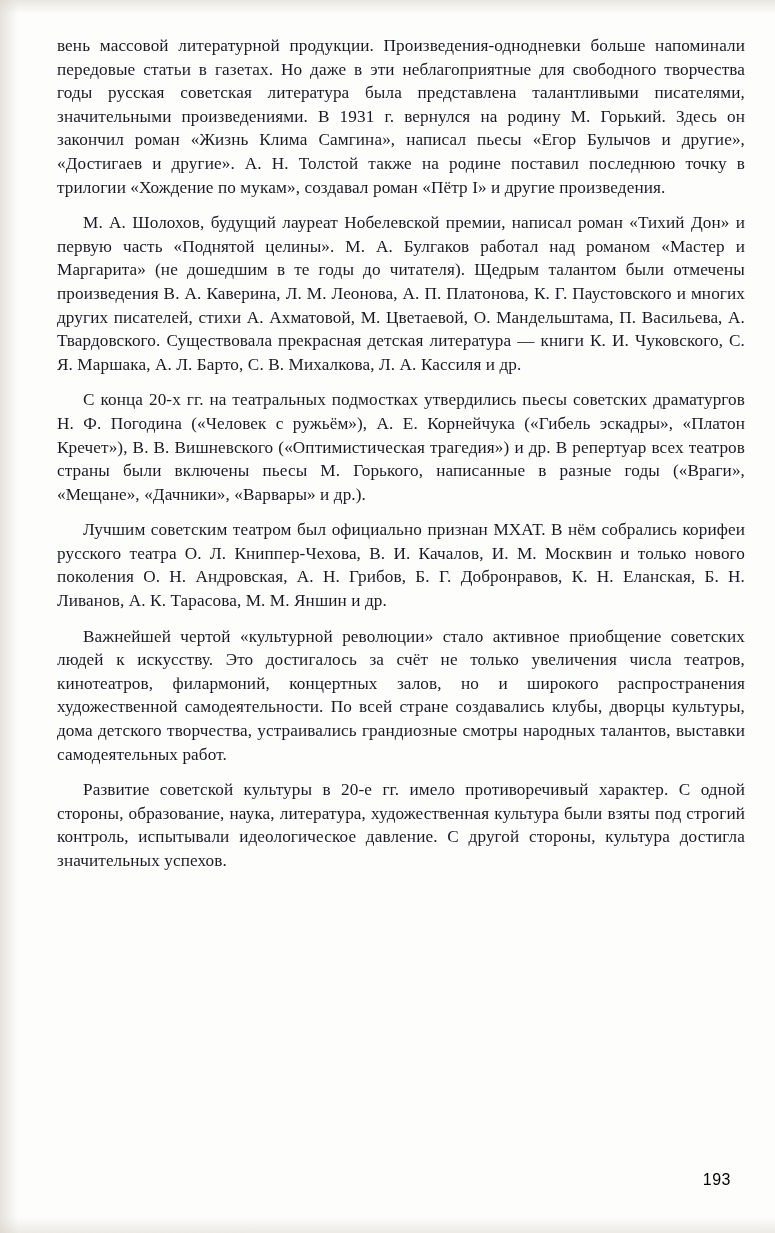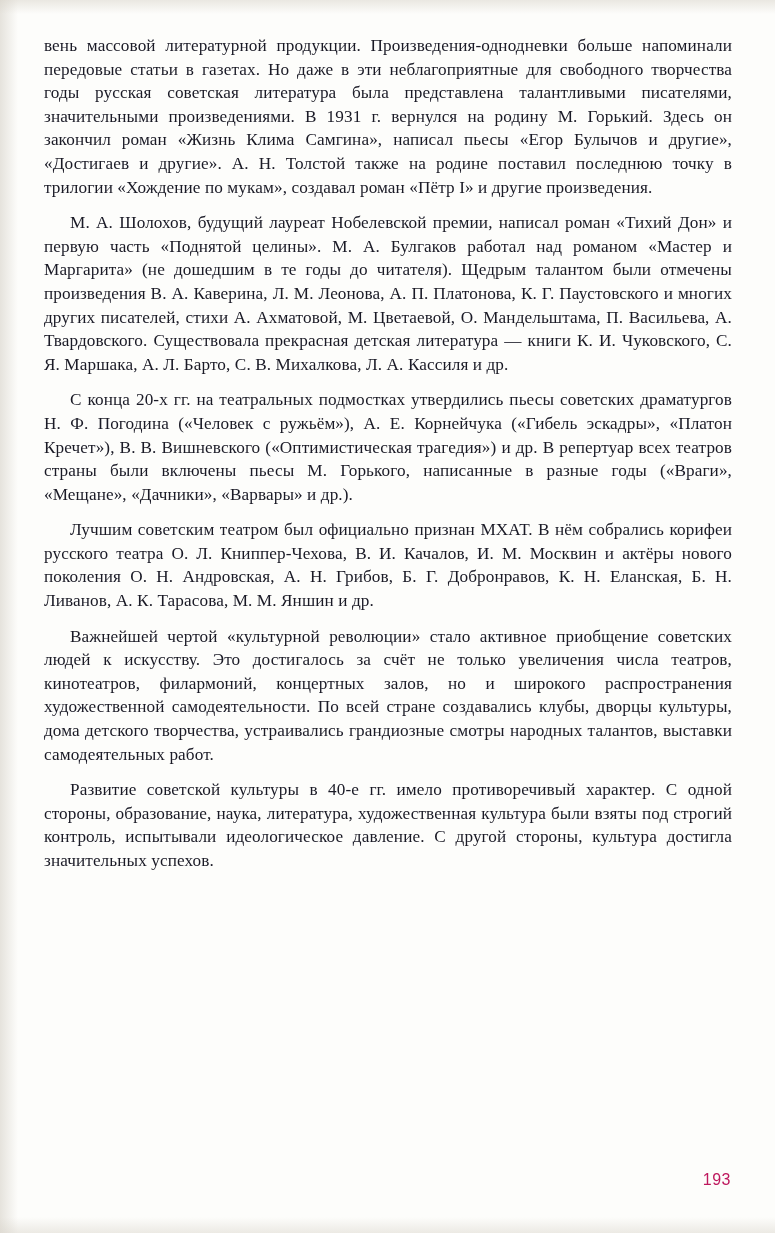--- a/index.html
+++ b/index.html
@@ -10,21 +10,21 @@
   .page {
     position: relative;
     width: 775px;
     height: 1233px;
     background: #fdfdfb;
     overflow: hidden;
     box-sizing: border-box;
   }
   .page-inner {
     position: absolute;
-    left: 44px;
+    left: 57px;
     top: 34px;
     width: 688px;
   }
   .body-text {
     font-family: "Liberation Serif", "DejaVu Serif", serif;
     font-size: 17.2px;
     line-height: 23.6px;
     color: #1a1a26;
     text-align: justify;
     text-justify: inter-word;
@@ -39,21 +39,21 @@
   }
   .para + .para {
     margin-top: 12px;
   }
   .folio {
     position: absolute;
     right: 44px;
     bottom: 44px;
     font-family: "Liberation Sans", sans-serif;
     font-size: 16px;
-    color: #be185d;
+    color: #000000;
     letter-spacing: 0.5px;
   }
   
   .edge-shadow-left {
     position: absolute;
     left: 0;
     top: 0;
     width: 18px;
     height: 100%;
     background: linear-gradient(to right, rgba(210,205,195,0.55), rgba(255,255,255,0));
@@ -83,19 +83,19 @@
 
 <div class="page">
   <div class="edge-shadow-left"></div>
   <div class="edge-shadow-top"></div>
   <div class="edge-shadow-bottom"></div>
 
   <div class="page-inner body-text">
     <p class="para">вень массовой литературной продукции. Произведения-однодневки больше напоминали передовые статьи в газетах. Но даже в эти неблагоприятные для свободного творчества годы русская советская литература была представлена талантливыми писателями, значительными произведениями. В 1931 г. вернулся на родину М. Горький. Здесь он закончил роман «Жизнь Клима Самгина», написал пьесы «Егор Булычов и другие», «Достигаев и другие». А. Н. Толстой также на родине поставил последнюю точку в трилогии «Хождение по мукам», создавал роман «Пётр I» и другие произведения.</p>
     <p class="para indent">М. А. Шолохов, будущий лауреат Нобелевской премии, написал роман «Тихий Дон» и первую часть «Поднятой целины». М. А. Булгаков работал над романом «Мастер и Маргарита» (не дошедшим в те годы до читателя). Щедрым талантом были отмечены произведения В. А. Каверина, Л. М. Леонова, А. П. Платонова, К. Г. Паустовского и многих других писателей, стихи А. Ахматовой, М. Цветаевой, О. Мандельштама, П. Васильева, А. Твардовского. Существовала прекрасная детская литература — книги К. И. Чуковского, С. Я. Маршака, А. Л. Барто, С. В. Михалкова, Л. А. Кассиля и др.</p>
     <p class="para indent">С конца 20-х гг. на театральных подмостках утвердились пьесы советских драматургов Н. Ф. Погодина («Человек с ружьём»), А. Е. Корнейчука («Гибель эскадры», «Платон Кречет»), В. В. Вишневского («Оптимистическая трагедия») и др. В репертуар всех театров страны были включены пьесы М. Горького, написанные в разные годы («Враги», «Мещане», «Дачники», «Варвары» и др.).</p>
-    <p class="para indent">Лучшим советским театром был официально признан МХАТ. В нём собрались корифеи русского театра О. Л. Книппер-Чехова, В. И. Качалов, И. М. Москвин и актёры нового поколения О. Н. Андровская, А. Н. Грибов, Б. Г. Добронравов, К. Н. Еланская, Б. Н. Ливанов, А. К. Тарасова, М. М. Яншин и др.</p>
+    <p class="para indent">Лучшим советским театром был официально признан МХАТ. В нём собрались корифеи русского театра О. Л. Книппер-Чехова, В. И. Качалов, И. М. Москвин и только нового поколения О. Н. Андровская, А. Н. Грибов, Б. Г. Добронравов, К. Н. Еланская, Б. Н. Ливанов, А. К. Тарасова, М. М. Яншин и др.</p>
     <p class="para indent">Важнейшей чертой «культурной революции» стало активное приобщение советских людей к искусству. Это достигалось за счёт не только увеличения числа театров, кинотеатров, филармоний, концертных залов, но и широкого распространения художественной самодеятельности. По всей стране создавались клубы, дворцы культуры, дома детского творчества, устраивались грандиозные смотры народных талантов, выставки самодеятельных работ.</p>
-    <p class="para indent">Развитие советской культуры в 40-е гг. имело противоречивый характер. С одной стороны, образование, наука, литература, художественная культура были взяты под строгий контроль, испытывали идеологическое давление. С другой стороны, культура достигла значительных успехов.</p>
+    <p class="para indent">Развитие советской культуры в 20-е гг. имело противоречивый характер. С одной стороны, образование, наука, литература, художественная культура были взяты под строгий контроль, испытывали идеологическое давление. С другой стороны, культура достигла значительных успехов.</p>
   </div>
 
   <div class="folio">193</div>
 </div>
 
 </body></html>

